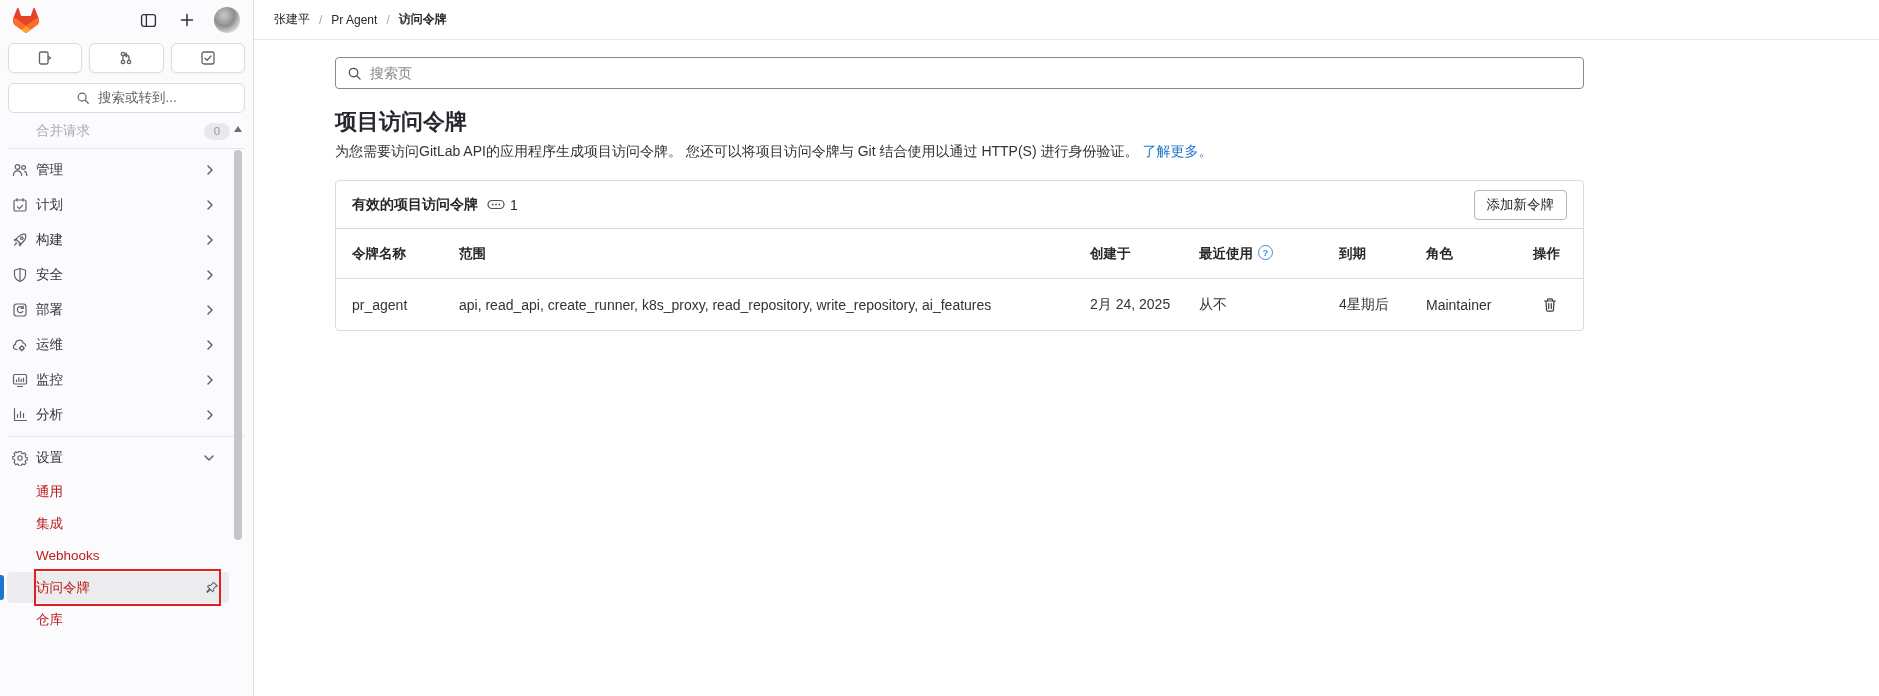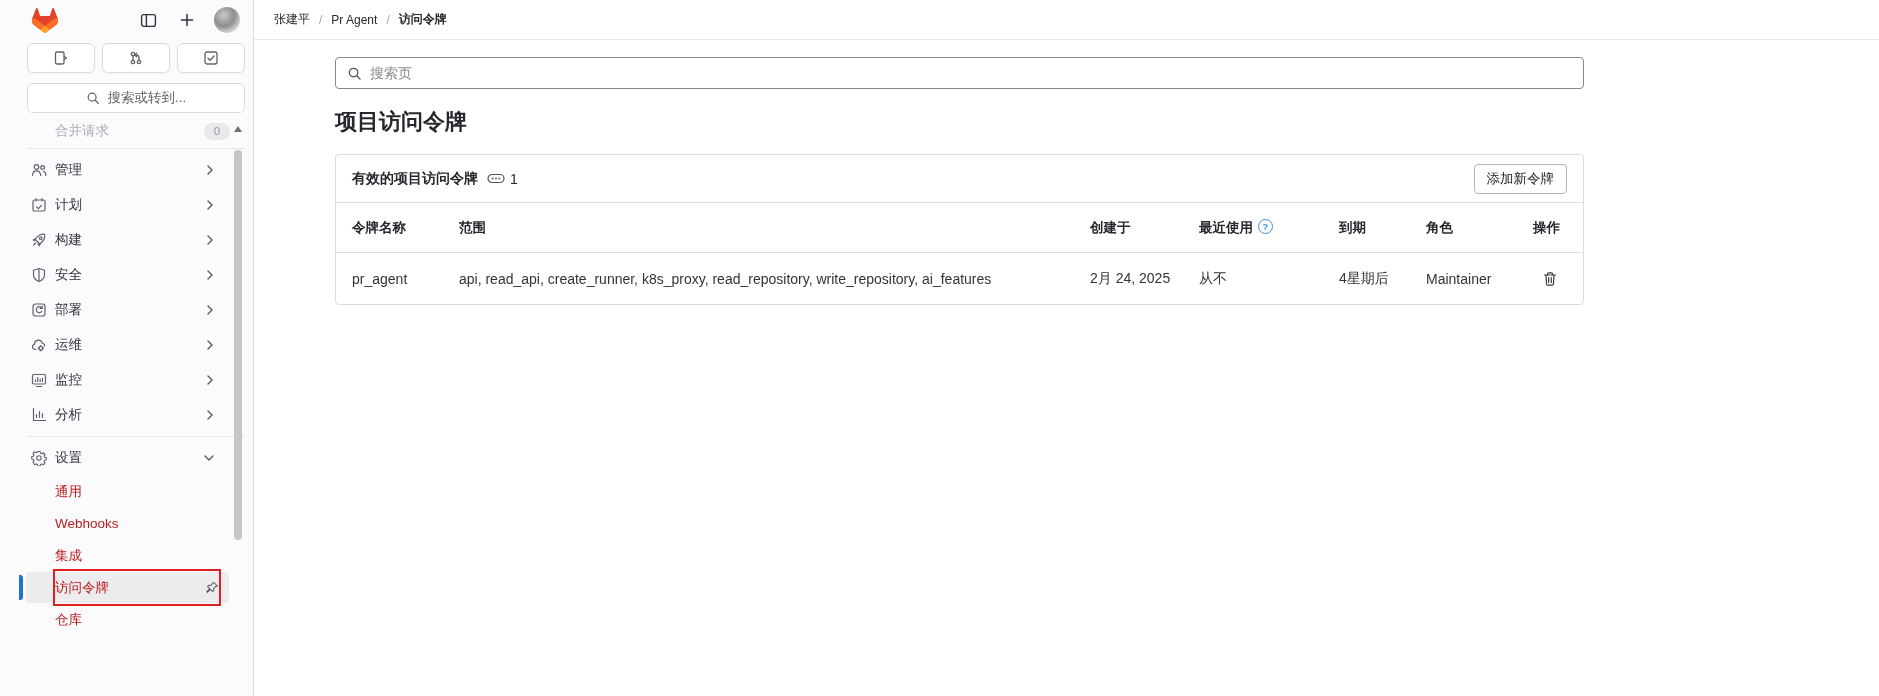--- a/index.html
+++ b/index.html
@@ -2,21 +2,21 @@
 <html><head>
 <meta charset="utf-8">
 <style>
   * { box-sizing: border-box; margin: 0; padding: 0; }
   html,body { width:1879px; height:696px; overflow:hidden; background:#fff;
     font-family:"Liberation Sans","DejaVu Sans",sans-serif; color:#28272d; }
   .app { display:flex; width:1879px; height:696px; }
 
   
   .sidebar { width:254px; min-width:254px; height:696px; background:#fbfafd;
-    border-right:1px solid #dcdcde; position:relative; overflow:hidden;padding-left:19px; }
+    border-right:1px solid #dcdcde; position:relative; overflow:hidden; }
   .sb-head { display:flex; align-items:center; height:40px; padding:0 13px; }
   .logo { width:26px; height:25px; }
   .sb-head-right { margin-left:auto; display:flex; align-items:center; gap:15px; }
   .icon-btn { width:24px; height:24px; display:flex; align-items:center; justify-content:center;
     border-radius:4px; cursor:pointer; }
   .avatar { width:26px; height:26px; border-radius:50%;
     background: radial-gradient(circle at 38% 32%, #c9c9c9 0%, #8e8e8e 45%, #dedede 78%); }
   .sb-shortcuts { display:flex; gap:7px; padding:3px 8px 0; }
   .sb-shortcut { flex:1; height:30px; background:#fff; border:1px solid #dcdcde; border-radius:6px;
     display:flex; align-items:center; justify-content:center; cursor:pointer;
@@ -291,24 +291,24 @@
         <svg width="12" height="10" viewBox="0 0 12 10" fill="none" stroke="#626168" stroke-width="1.5" stroke-linecap="round" stroke-linejoin="round">
             <path d="M2 3l4 4 4-4"></path>
           </svg>
         </span>
     </div>
 
     <div class="sb-subitem">
       <span>通用</span>
     </div>
     <div class="sb-subitem">
+      <span>集成</span>
+    </div>
+    <div class="sb-subitem">
       <span>Webhooks</span>
-    </div>
-    <div class="sb-subitem">
-      <span>集成</span>
     </div>
     <div class="sb-subitem active">
       <span class="active-indicator"></span>
       <span>访问令牌</span>
       <span class="pin">
         <svg width="14" height="14" viewBox="0 0 16 16" fill="none" stroke="#626168" stroke-width="1.2" stroke-linejoin="round">
           <path d="M10.2 1.8l4 4-1.6.5-.4-.1-2.4 2.4.2 2.2-1.3 1.3-2.5-2.5-3.4 3.4-.8-.8 3.4-3.4L2.9 6.3l1.3-1.3 2.2.2 2.4-2.4-.1-.4z"></path>
         </svg>
         </span>
       <span class="annotation-box"></span>
@@ -335,20 +335,24 @@
     <div class="content">
       <div class="page-search">
         <svg width="15" height="15" viewBox="0 0 16 16" fill="none" stroke="#535158" stroke-width="1.4" stroke-linecap="round">
           <circle cx="7" cy="7" r="4.5"></circle>
             <path d="M10.6 10.6 14 14"></path>
         </svg>
         <input type="text" placeholder="搜索页" style="">
       </div>
 
       <h1 class="page-title">项目访问令牌</h1>
+      <p class="page-desc">
+        <span>为您需要访问GitLab API的应用程序生成项目访问令牌。 您还可以将项目访问令牌与 Git 结合使用以通过 HTTP(S) 进行身份验证。</span>
+        <a>了解更多。</a>
+      </p>
 
       <div class="card">
         <div class="card-head">
           <span class="card-title">有效的项目访问令牌</span>
           <span class="token-ico">
             <svg width="18" height="13" viewBox="0 0 18 13" fill="none" stroke="#535158" stroke-width="1.2">
               <rect x="1" y="2.5" width="16" height="8" rx="4"></rect>
               <circle cx="5.7" cy="6.5" r=".9" fill="#535158" stroke="none"></circle>
               <circle cx="9" cy="6.5" r=".9" fill="#535158" stroke="none"></circle>
               <circle cx="12.3" cy="6.5" r=".9" fill="#535158" stroke="none"></circle>

